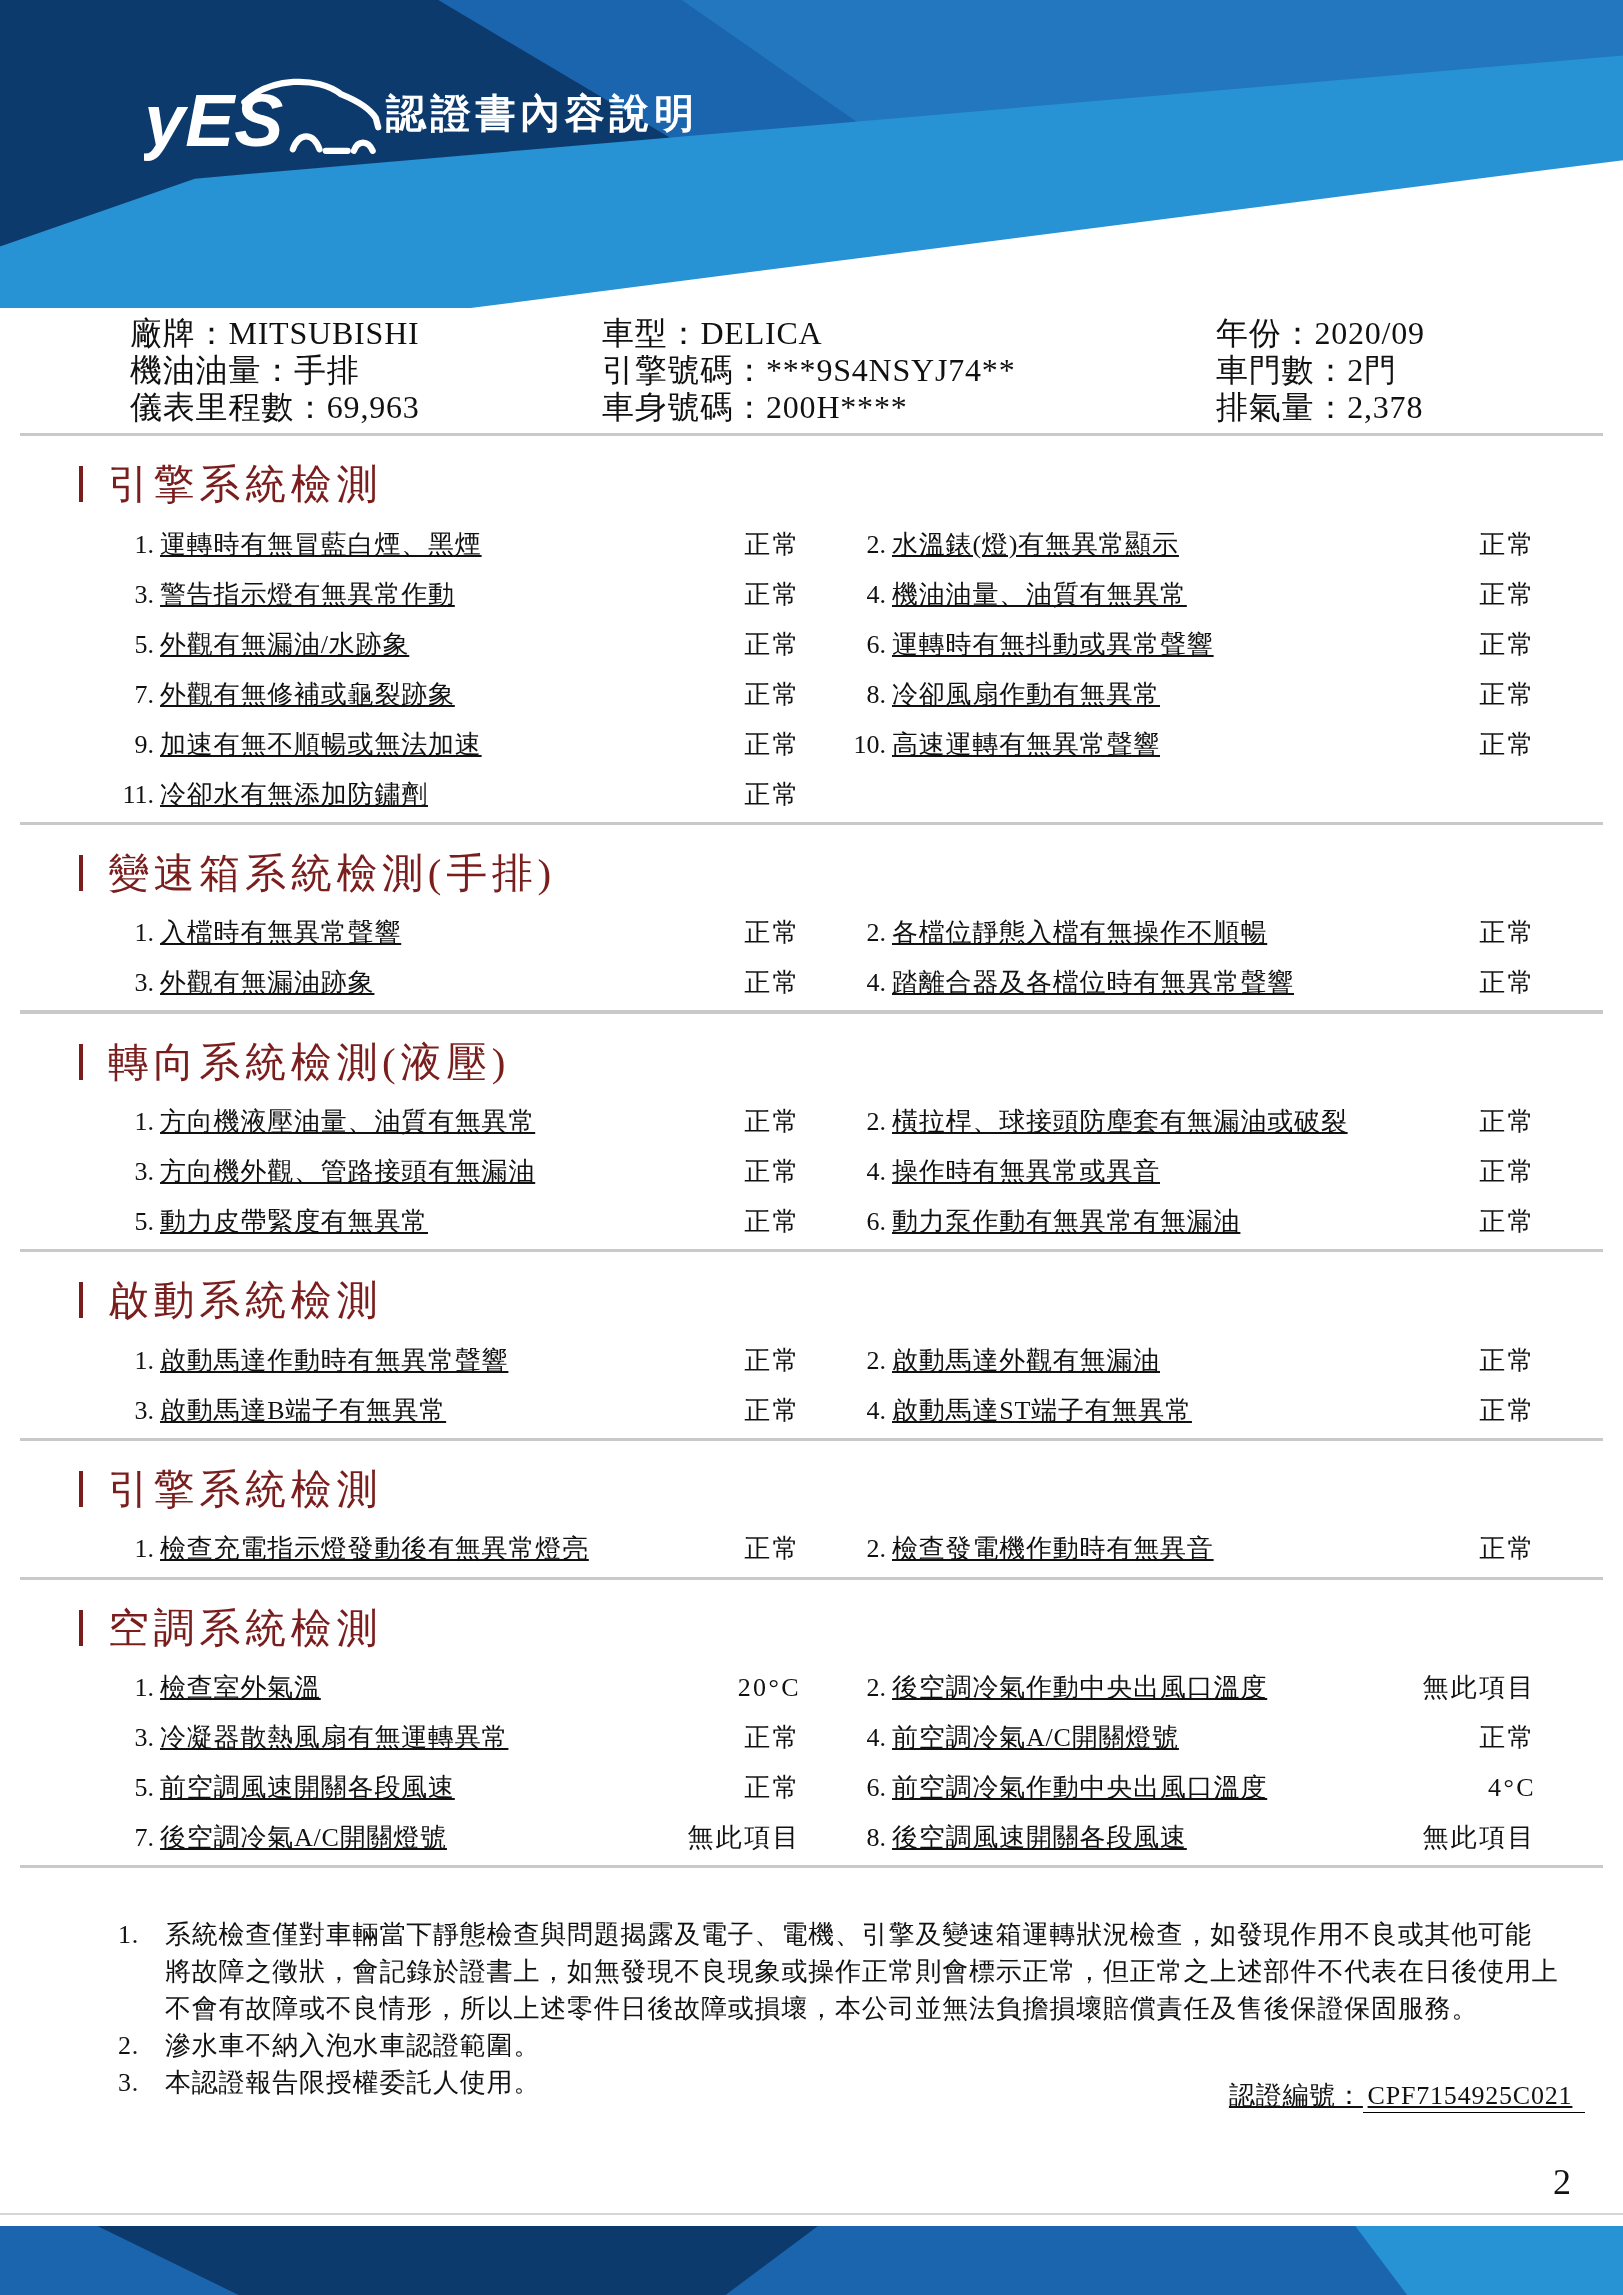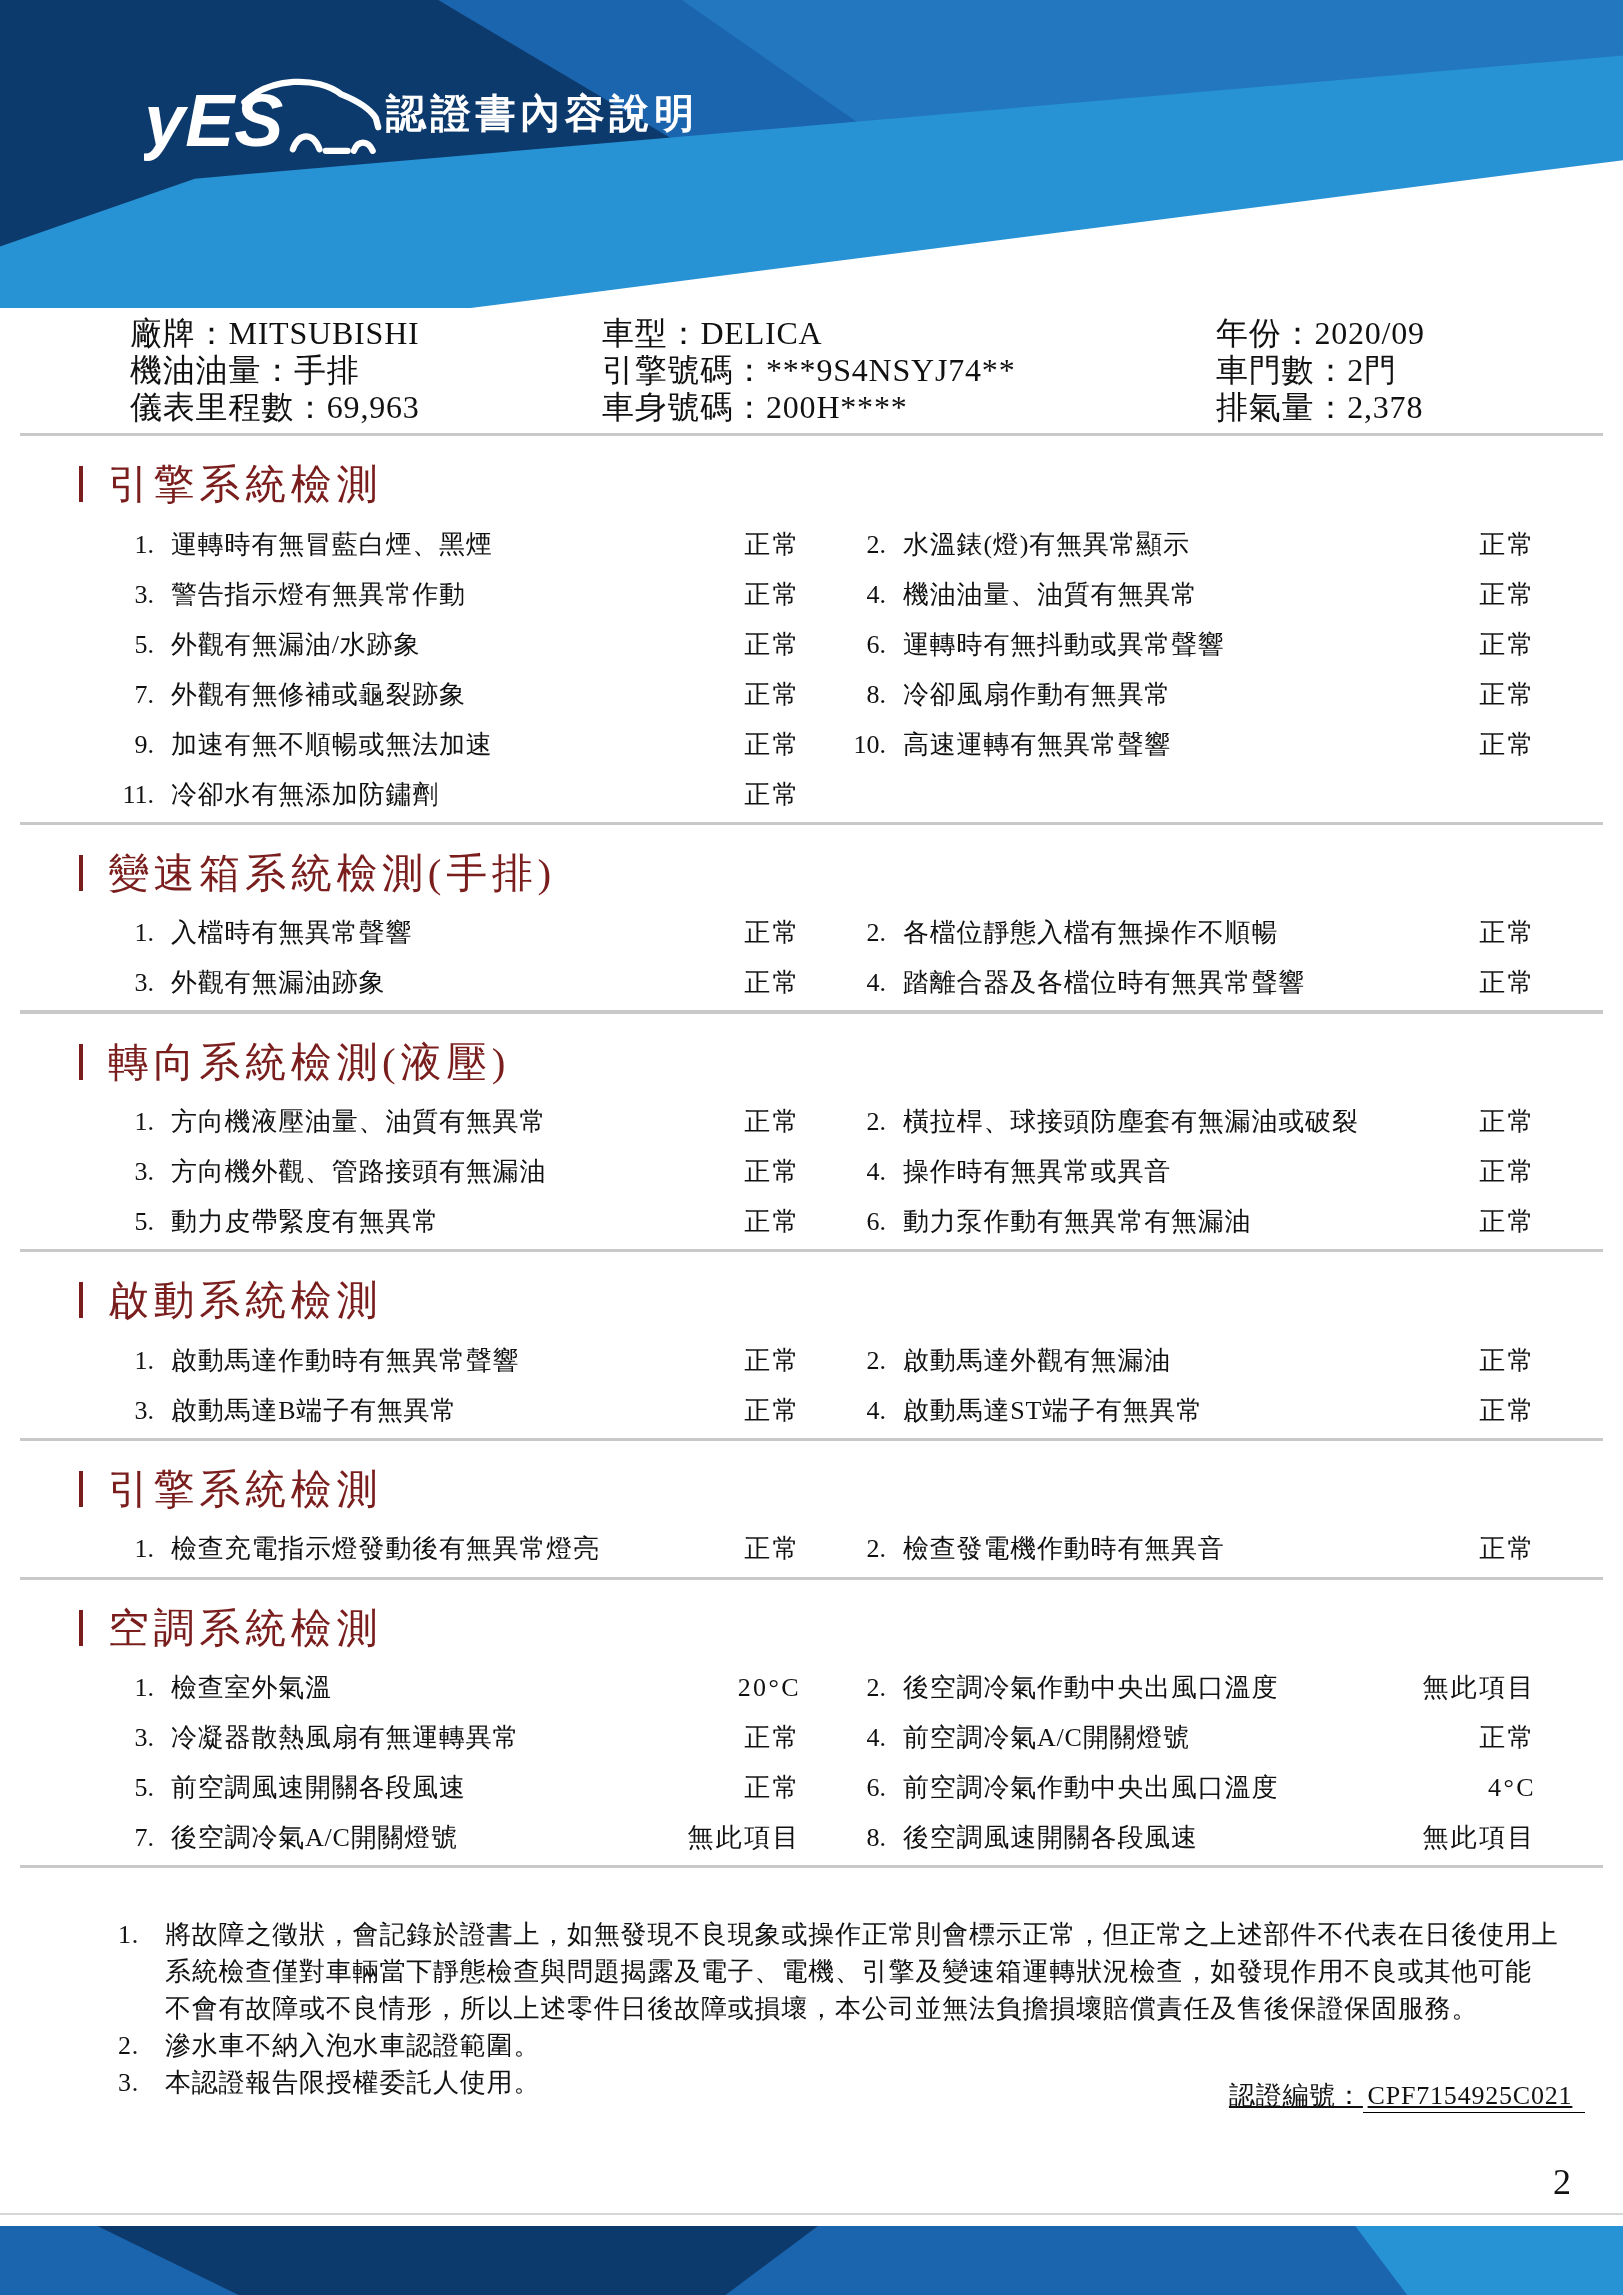--- a/index.html
+++ b/index.html
@@ -33,21 +33,21 @@
   
   .chk-section{padding-top:29px;}
   .sec-title-row{display:flex;align-items:center;height:38px;margin-left:79px;margin-bottom:27.5px;}
   .sec-bar{width:3.9px;height:36px;background:var(--maroon);flex:0 0 auto;}
   .sec-title{font-size:41px;line-height:38px;color:var(--maroon);margin:0 0 0 25px;
              letter-spacing:4.7px;font-weight:normal;}
   .chk-row{display:flex;margin-left:118px;height:50px;font-size:26px;line-height:28px;
            align-items:flex-start;}
   .chk-section .chk-row:last-child{height:38px;}
   .num{display:inline-block;width:36px;text-align:right;flex:0 0 auto;}
-  .lbl{margin-left:17px;letter-spacing:0.8px;}
+  .lbl{margin-left:6px;letter-spacing:0.8px;text-decoration:underline;}
   .it-l{width:518px;display:flex;} .st-l{width:165px;text-align:right;letter-spacing:2.4px;}
   .it-r{margin-left:49px;width:521px;display:flex;}
   .st-r{flex:1;text-align:right;padding-right:87px;letter-spacing:2.4px;}
 
   
   .svc{padding-top:29px;}
   .notes{margin:19px 0 0 118px;font-size:26px;line-height:37px;letter-spacing:0.8px;}
   .note{display:flex;}
   .note-num{width:47px;flex:0 0 auto;}
   .note-body{width:1441px;}
@@ -363,22 +363,22 @@
         </div>
       </section>
       <div class="divider"></div>
     </div>
 
   <section class="svc">
     <div class="notes">
       <div class="note">
         <span class="note-num">1.</span>
         <div class="note-body">
+          <div>系統檢查僅對車輛當下靜態檢查與問題揭露及電子、電機、引擎及變速箱運轉狀況檢查，如發現作用不良或其他可能</div>
           <div>將故障之徵狀，會記錄於證書上，如無發現不良現象或操作正常則會標示正常，但正常之上述部件不代表在日後使用上</div>
-          <div>系統檢查僅對車輛當下靜態檢查與問題揭露及電子、電機、引擎及變速箱運轉狀況檢查，如發現作用不良或其他可能</div>
           <div>不會有故障或不良情形，所以上述零件日後故障或損壞，本公司並無法負擔損壞賠償責任及售後保證保固服務。</div>
         </div>
       </div>
       <div class="note">
         <span class="note-num">2.</span>
         <div class="note-body">滲水車不納入泡水車認證範圍。</div>
       </div>
       <div class="note">
         <span class="note-num">3.</span>
         <div class="note-body">本認證報告限授權委託人使用。</div>

